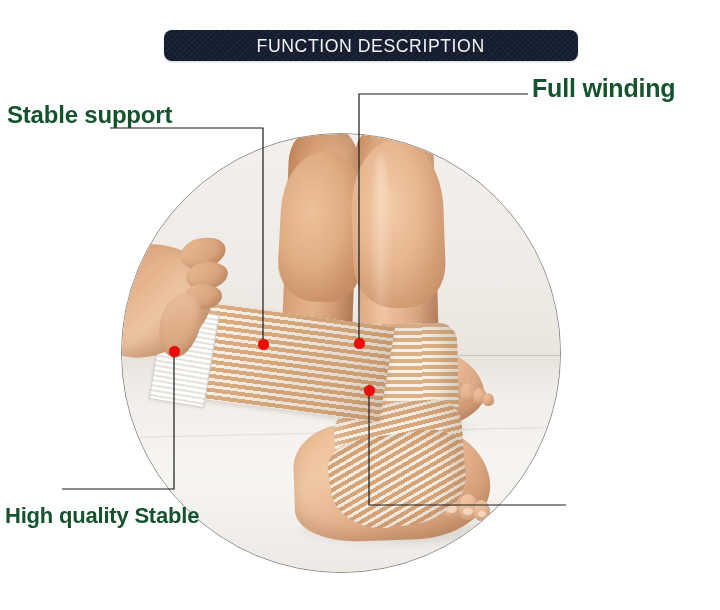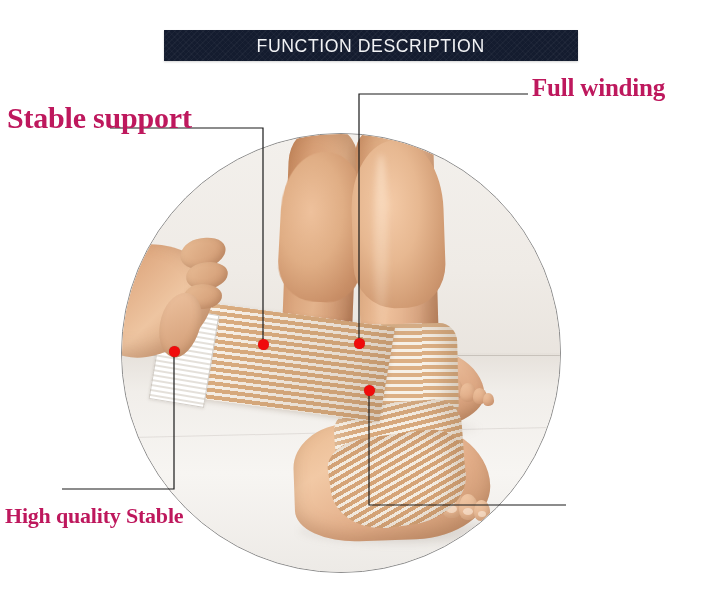--- a/index.html
+++ b/index.html
@@ -37,20 +37,21 @@
         rgba(0,0,0,0) 4px),
       repeating-linear-gradient(45deg,
         rgba(255,255,255,0.022) 0px,
         rgba(255,255,255,0.022) 1px,
         rgba(0,0,0,0) 1px,
         rgba(0,0,0,0) 4px);
     box-shadow: 0 1px 2px rgba(0,0,0,0.18);
     display: flex;
     align-items: center;
     justify-content: center;
+    border-radius: 8px;
   }
   .banner-title {
     color: #f2f3f5;
     font-family: "Liberation Sans", sans-serif;
     font-size: 19px;
     letter-spacing: 0.6px;
     font-weight: 400;
     transform: scaleX(0.93);
     white-space: nowrap;
   }
@@ -383,30 +384,30 @@
     margin-left: -5.5px;
     margin-top: -5.5px;
     border-radius: 50%;
     background: #f00b0b;
     box-shadow: 0 0 1px rgba(0,0,0,0.35);
   }
 
   
   .label {
     position: absolute;
-    color: #be185d;
-    font-family: Liberation Serif, serif;
+    color: #14532d;
+    font-family: Liberation Sans, sans-serif;
     font-weight: bold;
     white-space: nowrap;
     letter-spacing: -0.2px;
   }
   .label-stable {
     left: 7px;
     top: 101px;
-    font-size: 30px;
+    font-size: 24px;
     text-align: center;
   }
   .label-full {
     left: 532px;
     top: 74px;
     font-size: 25px;
   }
   .label-velcro {
     left: 5px;
     top: 503px;

